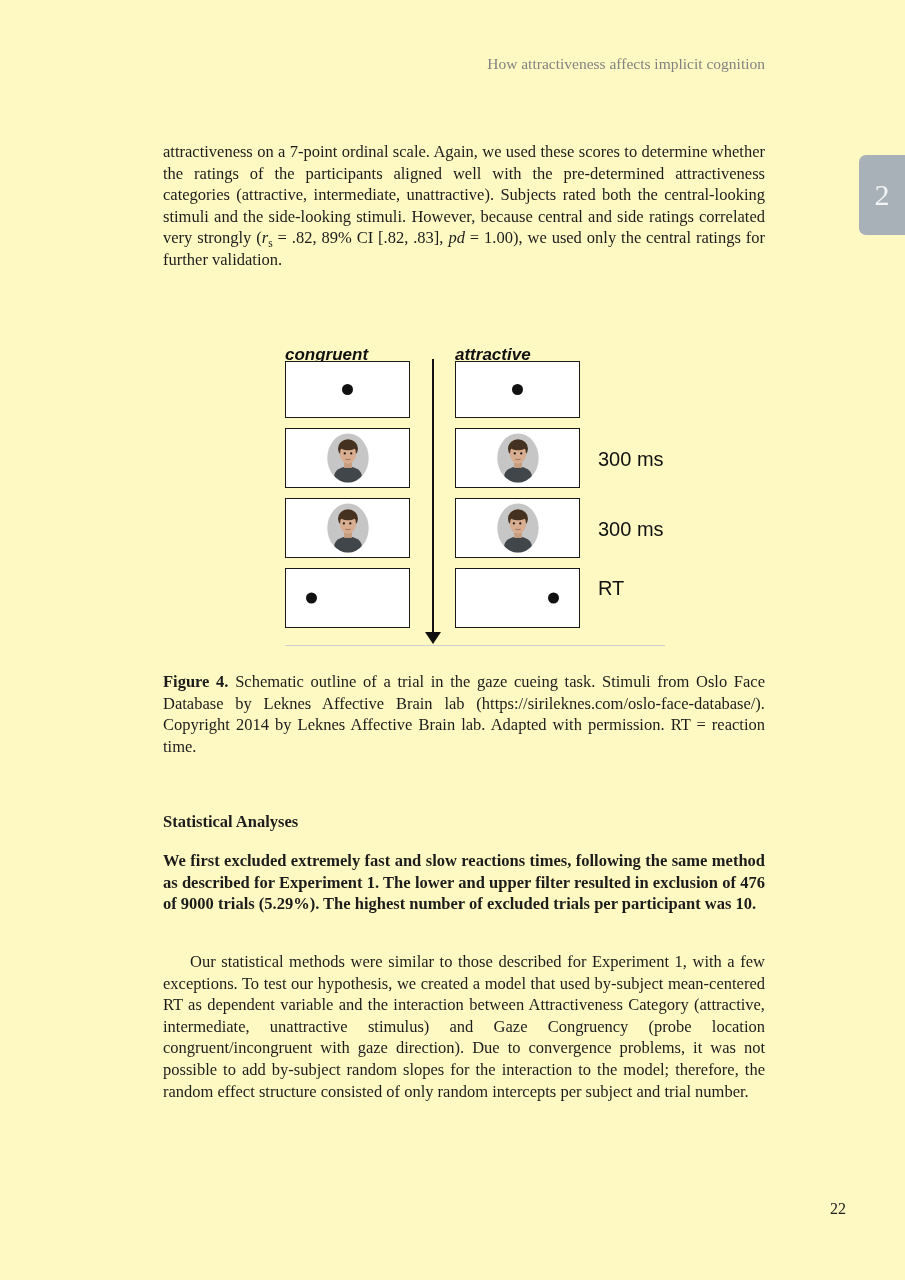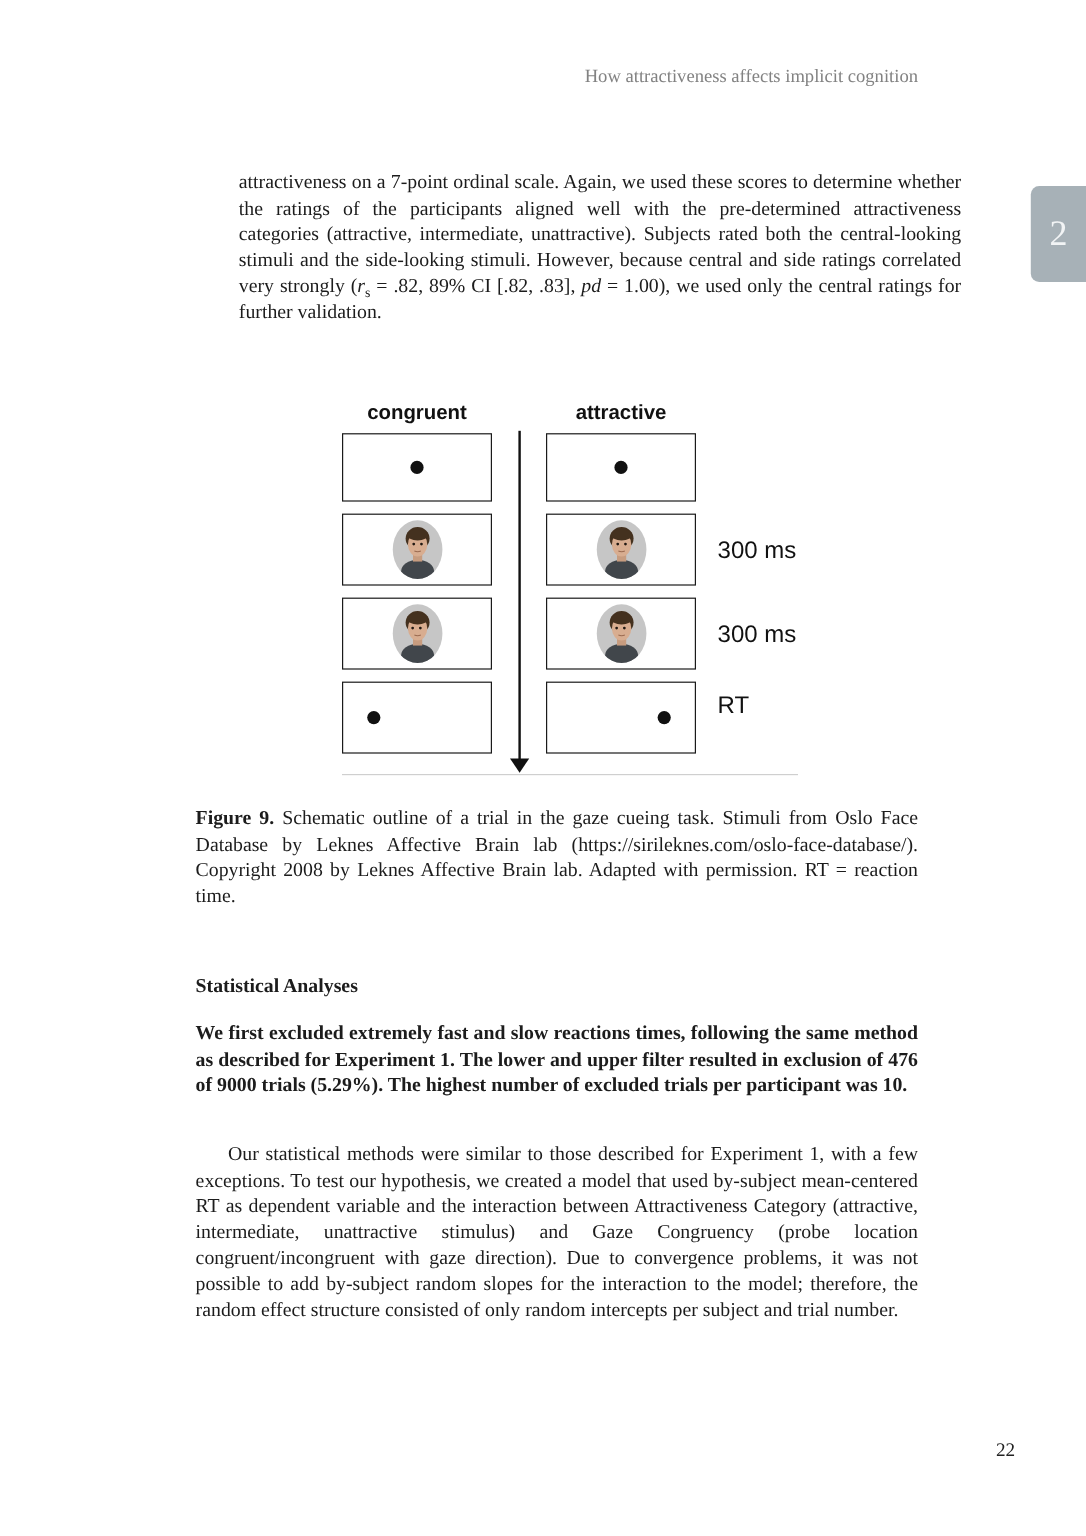--- a/index.html
+++ b/index.html
@@ -1,43 +1,43 @@
 <!DOCTYPE html>
 <html><head>
 <meta charset="utf-8">
 <style>
   html,body { margin:0; padding:0; background:#e9e9e9; }
   .page {
     position:relative; width:905px; height:1280px; margin:0 auto;
-    background:#ffffff; overflow:hidden;
+    background:#fef9c3; overflow:hidden;
     font-family:"Liberation Serif", serif; color:#1c1c1c;
   }
   .running-head {
     position:absolute; top:55px; right:140px;
     font-size:15.5px; color:#828282;
   }
   .chapter-tab {
     position:absolute; top:155px; right:0; width:46px; height:80px;
     background:#a7b1b7; border-radius:7px 0 0 7px;
     display:flex; align-items:center; justify-content:center;
   }
   .chapter-tab span { color:#f2f4f5; font-size:30px; font-family:"Liberation Serif", serif; }
 
   .body {
     position:absolute; left:163px; width:602px; margin:0;
     font-size:16.5px; line-height:1.31; text-align:justify; color:#1c1c1c;
   }
-  .intro { top:141px;margin-left:36px; }
+  .intro { top:141px; }
   .intro sub { font-size:0.7em; line-height:0; }
 
   
   .figure { position:absolute; left:285px; top:333px; width:382px; height:318px; }
   .col-label {
-    position:absolute; top:1px; width:125px; text-align:center;
-    font-family:"Liberation Sans", sans-serif; font-weight:bold; font-size:17px; color:#111;
+    position:absolute; top:12px; width:125px; 
+    font-family:"Liberation Sans", sans-serif; font-weight:bold; font-size:17px; color:#111;font-style:italic;
   }
   .col-label.left { left:0; }
   .col-label.right { left:170px; }
   .trial-box {
     position:absolute; width:125px; height:60px; box-sizing:border-box;
     border:1.5px solid #1a1a1a; background:#fff;
     display:flex; align-items:center; justify-content:center;
   }
   .dot { width:11px; height:11px; border-radius:50%; background:#111; display:block; }
   .dot.probe { position:absolute; top:50%; transform:translateY(-50%); }
@@ -155,21 +155,21 @@
       <span class="dot probe right-side"></span>
     </div>
 
     <div class="time-label" style="top:115px;">300 ms</div>
     <div class="time-label" style="top:185px;">300 ms</div>
     <div class="time-label" style="top:244px;">RT</div>
 
     <div class="figure-baseline"></div>
   </div>
 
-  <p class="body caption"><b>Figure 9.</b><span> Schematic outline of a trial in the gaze cueing task. Stimuli from Oslo Face Database by Leknes Affective Brain lab (https://sirileknes.com/oslo-face-database/). Copyright 2008 by Leknes Affective Brain lab. Adapted with permission. RT = reaction time.</span></p>
+  <p class="body caption"><b>Figure 4.</b><span> Schematic outline of a trial in the gaze cueing task. Stimuli from Oslo Face Database by Leknes Affective Brain lab (https://sirileknes.com/oslo-face-database/). Copyright 2014 by Leknes Affective Brain lab. Adapted with permission. RT = reaction time.</span></p>
 
   <h3 class="section-heading">Statistical Analyses</h3>
 
   <p class="body para1">We first excluded extremely fast and slow reactions times, following the same method as described for Experiment 1. The lower and upper filter resulted in exclusion of 476 of 9000 trials (5.29%). The highest number of excluded trials per participant was 10.</p>
 
   <p class="body para2">Our statistical methods were similar to those described for Experiment 1, with a few exceptions. To test our hypothesis, we created a model that used by-subject mean-centered RT as dependent variable and the interaction between Attractiveness Category (attractive, intermediate, unattractive stimulus) and Gaze Congruency (probe location congruent/incongruent with gaze direction). Due to convergence problems, it was not possible to add by-subject random slopes for the interaction to the model; therefore, the random effect structure consisted of only random intercepts per subject and trial number.</p>
 
   <div class="page-number">22</div>
 
 </div>

